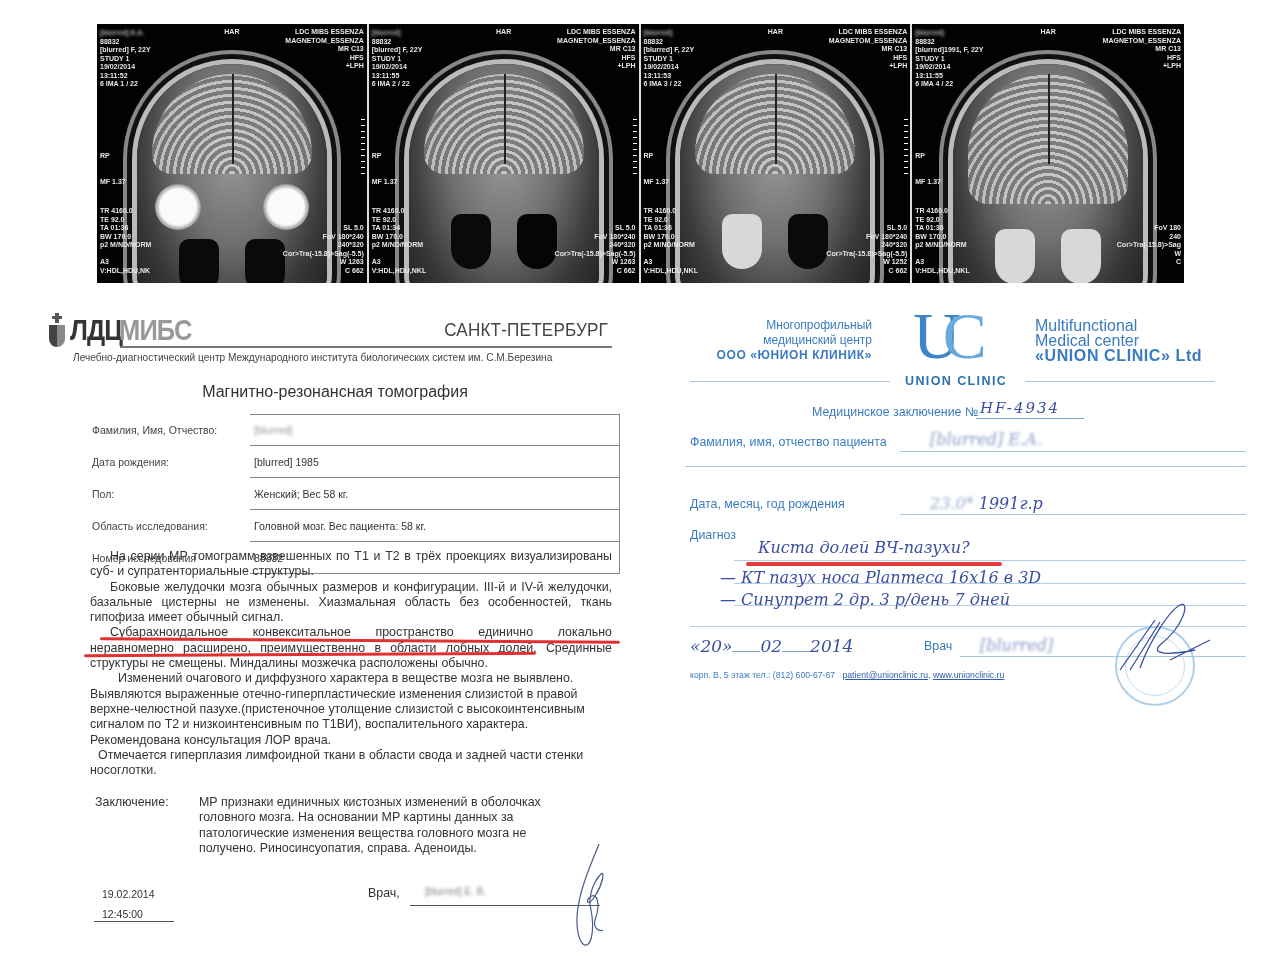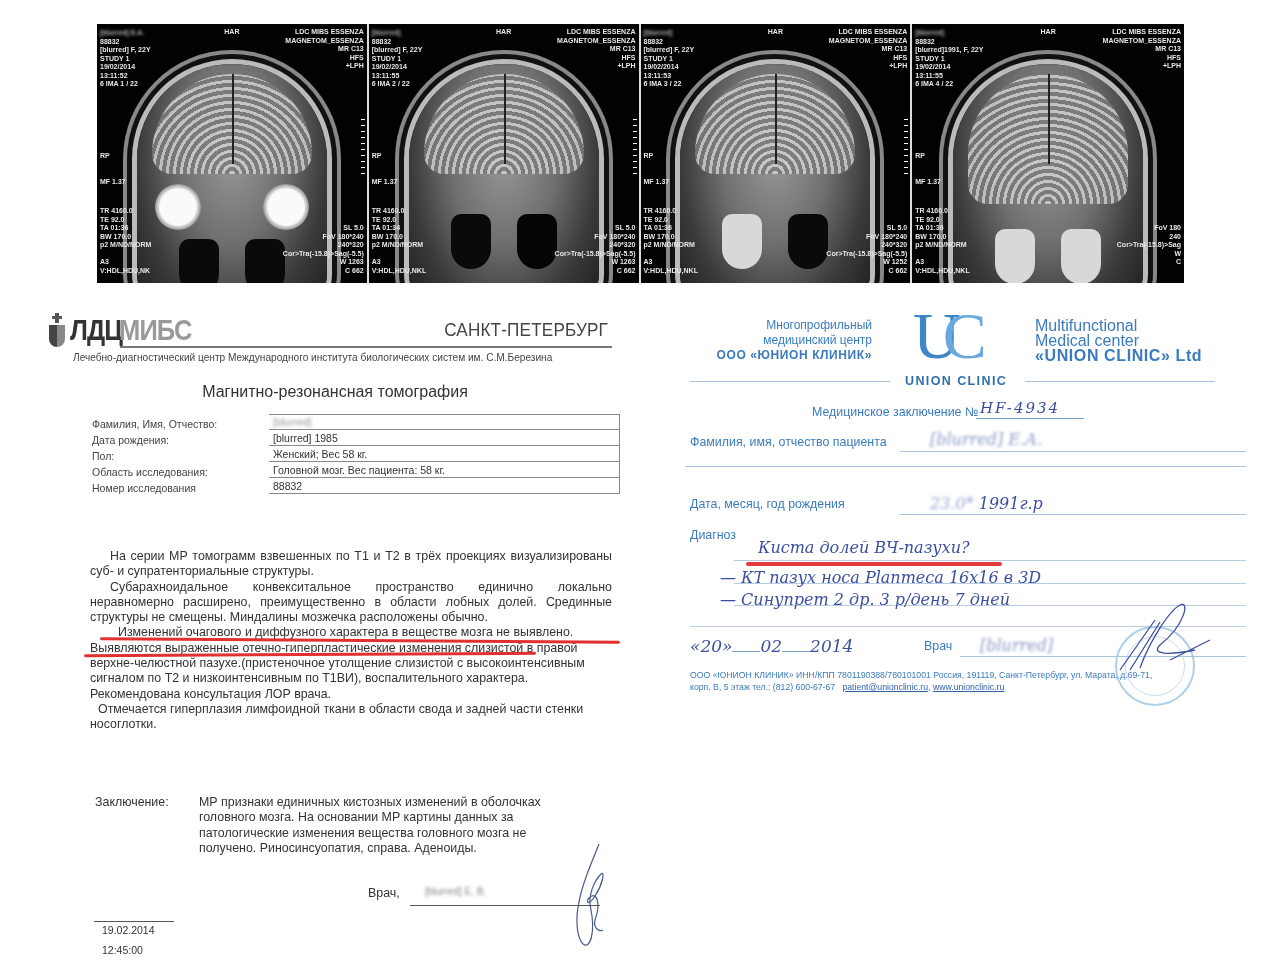--- a/index.html
+++ b/index.html
@@ -39,33 +39,33 @@
   .mibs-mark .cross-v { position: absolute; left: 7px; top: 0; width: 4px; height: 10px; background: #555; }
   .mibs-mark .cross-h { position: absolute; left: 4px; top: 3px; width: 10px; height: 3px; background: #555; }
   .mibs-mark .body { position: absolute; left: 1px; top: 12px; width: 16px; height: 22px; border-radius: 0 0 8px 8px; background: linear-gradient(90deg,#444 0 50%, #888 50% 100%); }
   .mibs-ldc { font-family: "Liberation Sans Narrow","Liberation Sans", sans-serif; font-weight: bold; font-size: 30px; color: #333; letter-spacing: -1px; transform: scaleX(.85); transform-origin: left; }
   .mibs-name { font-family: "Liberation Sans", sans-serif; font-weight: bold; font-size: 30px; color: #999; letter-spacing: -1px; transform: scaleX(.85); transform-origin: left; margin-left: -12px; }
   .mibs-city { position: absolute; right: 22px; top: 19px; font-size: 19px; color: #444; transform: scaleX(.9); transform-origin: right; letter-spacing: .2px; }
   .mibs-rule { position: absolute; left: 80px; right: 18px; top: 46px; height: 2px; background: #777; }
   .mibs-sub { position: absolute; left: 33px; top: 51px; font-size: 11px; color: #444; transform: scaleX(.92); transform-origin: left; white-space: nowrap; }
   .doc-title { position: absolute; left: 0; width: 590px; top: 83px; text-align: center; font-size: 16px; color: #333; }
   .info-table { position: absolute; left: 52px; top: 114px; width: 528px; }
-  .info-row { display: flex; height: 16px; align-items: flex-end; gap: 19px; }
+  .info-row { display: flex; height: 32px; align-items: center; }
   .info-label { width: 158px; font-size: 10.5px; color: #444; }
   .info-value { flex: 1; height: 100%; border-bottom: 1px solid #888; border-right: 1px solid #888; font-size: 10.5px; color: #333; padding-left: 4px; display: flex; align-items: center; }
   .info-row:first-child .info-value { border-top: 1px solid #888; }
   .body-text { position: absolute; left: 50px; top: 249px; width: 522px; font-size: 12.4px; line-height: 15.3px; color: #333; text-align: justify; }
   .body-text p { text-indent: 20px; }
   .body-text p.indent2 { text-indent: 28px; }
   .body-text p.noindent { text-indent: 0; }
   .red-line { position: absolute; height: 3px; background: #e03030; border-radius: 2px; }
   .conclusion { position: absolute; left: 55px; top: 495px; display: flex; }
   .conclusion-label { width: 104px; font-size: 12.4px; color: #333; }
   .conclusion-text { width: 370px; font-size: 12.4px; line-height: 15.3px; color: #333; }
-  .sign-date { position: absolute; left: 62px; top: 620px; font-size: 10.5px; line-height: 20px; color: #333; }
+  .sign-date { position: absolute; left: 62px; top: 584px; font-size: 10.5px; line-height: 20px; color: #333; }
   .sign-date-rule { position: absolute; left: 54px; top: 621px; width: 80px; height: 1px; background: #555; }
   .doctor-label { position: absolute; left: 328px; top: 586px; font-size: 12.4px; color: #333; }
   .doctor-name { position: absolute; left: 385px; top: 586px; font-size: 10px; }
   .doctor-rule { position: absolute; left: 370px; top: 605px; width: 190px; height: 1px; background: #555; }
   .signature-left { position: absolute; left: 525px; top: 540px; }
 
   
   .doc-right { position: absolute; left: 680px; top: 300px; width: 570px; height: 420px; color: #3a7bbf; }
   .uc-ru { position: absolute; right: 378px; top: 18px; text-align: right; font-size: 12px; line-height: 15px; color: #3a7bbf; }
   .uc-ru .b { font-weight: bold; letter-spacing: .6px; }
@@ -299,20 +299,21 @@
       <div class="info-value">Головной мозг. Вес пациента: 58 кг.</div>
     </div>
     <div class="info-row">
       <div class="info-label">Номер исследования</div>
       <div class="info-value">88832</div>
     </div>
   </div>
 
   <div class="body-text">
     <p>На серии МР томограмм взвешенных по Т1 и Т2 в трёх проекциях визуализированы суб- и супратенториальные структуры.</p>
+    <p>Боковые желудочки мозга обычных размеров и конфигурации. III-й и IV-й желудочки, базальные цистерны не изменены. Хиазмальная область без особенностей, ткань гипофиза имеет обычный сигнал.</p>
     <p>Субарахноидальное конвекситальное пространство единично локально неравномерно расширено, преимущественно в области лобных долей. Срединные структуры не смещены. Миндалины мозжечка расположены обычно.</p>
     <p class="indent2">Изменений очагового и диффузного характера в веществе мозга не выявлено.</p>
     <p class="noindent" style="text-align:left">Выявляются выраженные отечно-гиперпластические изменения слизистой в правой верхне-челюстной пазухе.(пристеночное утолщение слизистой с высокоинтенсивным сигналом по Т2 и низкоинтенсивным по Т1ВИ), воспалительного характера. Рекомендована консультация ЛОР врача.</p>
     <p style="text-align:left;text-indent:8px">Отмечается гиперплазия лимфоидной ткани в области свода и задней части стенки носоглотки.</p>
   </div>
   <div class="red-line" style="left:60px;top:339px;width:520px;transform:rotate(.4deg)"></div>
   <div class="red-line" style="left:44px;top:353px;width:452px;transform:rotate(-.3deg)"></div>
 
   <div class="conclusion">
     <div class="conclusion-label">Заключение:</div>
@@ -377,16 +378,15 @@
   <div class="uc-doctor">Врач</div>
   <div class="hand blur" style="position:absolute;left:300px;top:336px;font-size:16px;color:#8a9ac8">[blurred]</div>
   <div class="uc-line" style="left:280px;top:356px;width:286px"></div>
 
   <div class="stamp"></div>
   <svg class="signature-right" width="130" height="80" viewBox="0 0 130 80">
     <path d="M20 70 L55 20 M30 70 L60 22 M40 68 C50 40 70 10 80 5 C90 0 85 25 60 45 C50 55 70 55 95 50 M70 60 L110 40" fill="none" stroke="#3b4fa0" stroke-width="1.3"></path>
   </svg>
 
   <div class="uc-footer">
-    <div>ООО «ЮНИОН КЛИНИК» ИНН/КПП 7801190388/780101001  Россия, 191119, Санкт-Петербург, ул. Марата, д.69-71,</div>
     <div><span>корп. В, 5 этаж   тел.: (812) 600-67-67</span>&nbsp;&nbsp;&nbsp;<a>patient@unionclinic.ru</a>,&nbsp;<a>www.unionclinic.ru</a></div>
   </div>
 </div>
 
 </body></html>

